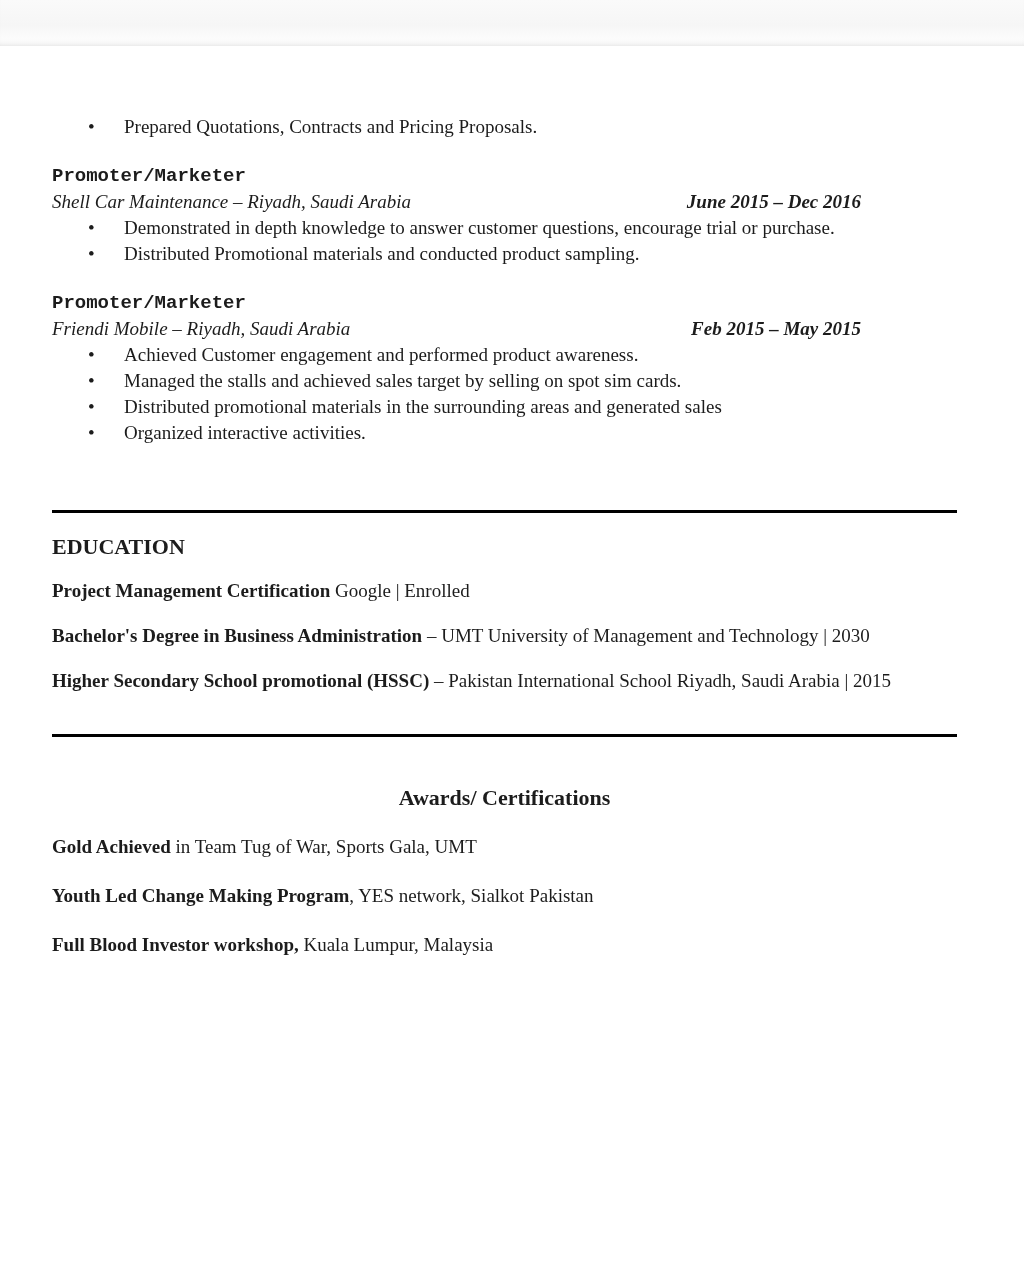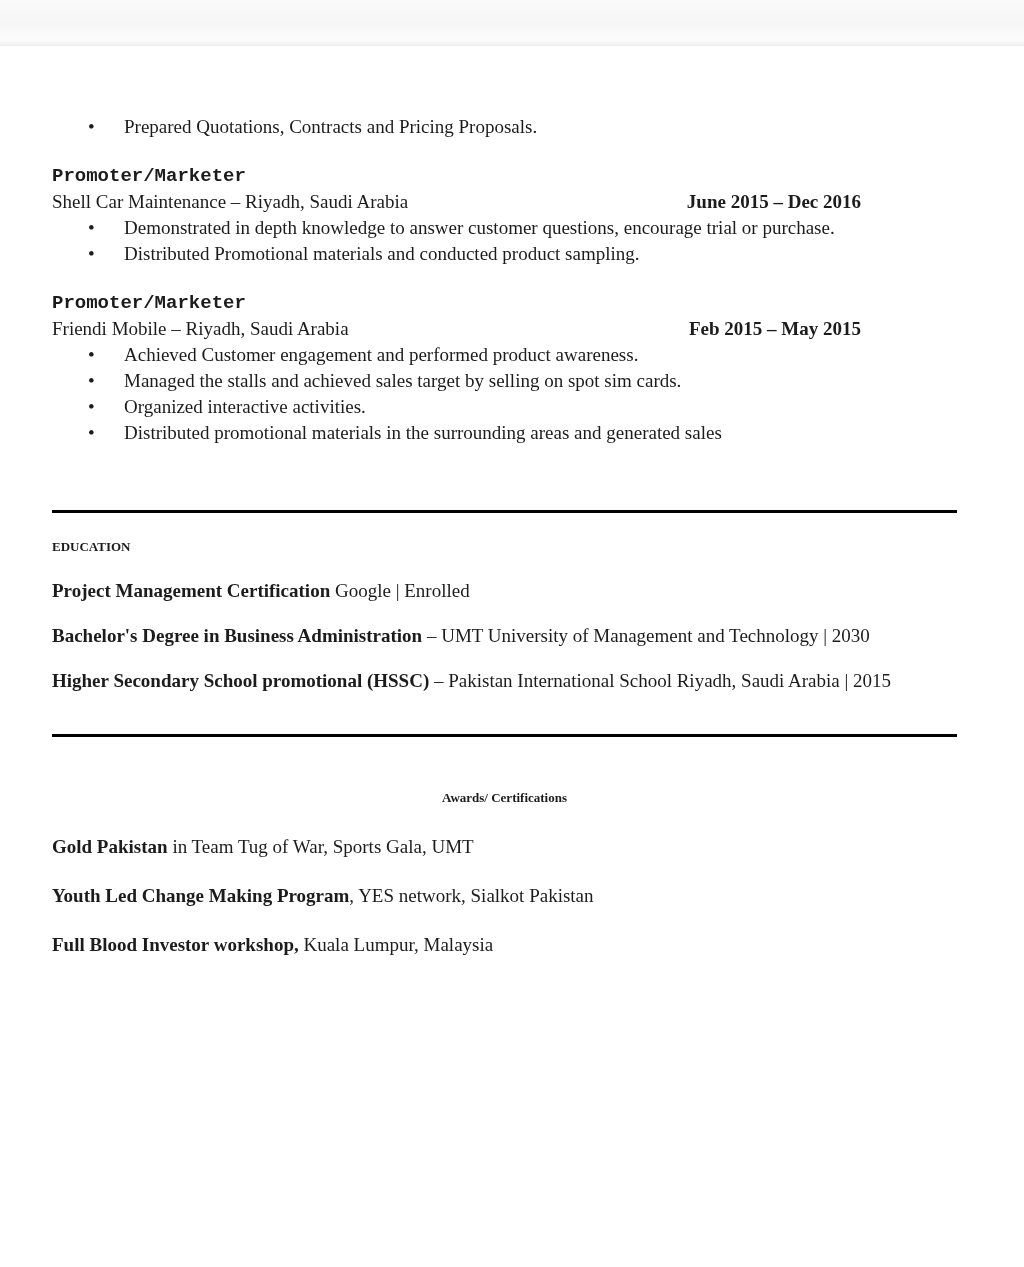--- a/index.html
+++ b/index.html
@@ -55,36 +55,37 @@
   }
   .job-title {
     font-weight: bold;
     margin: 0;
     font-family: Liberation Mono, monospace;
   }
   .job-line {
     display: flex;
     justify-content: space-between;
     align-items: center;
+    font-style: italic;
   }
   .job-dates {
     font-weight: bold;
     margin-right: 96px;
     white-space: nowrap;
   }
   .section-rule {
     border: none;
     border-top: 3px solid #000000;
     margin: 0;
   }
   .rule-1 { margin-top: 64px; }
   .rule-2 { margin-top: 40px; }
   .section-heading {
     font-weight: bold;
-    font-size: 13px;
+    font-size: 22px;
     margin: 0;
   }
   .edu-heading { margin-top: 21px; }
   .edu-item {
     margin-top: 18px;
   }
   .awards-heading { margin-top: 48px; text-align: center; }
   .award-item {
     margin-top: 23px;
   }
@@ -128,24 +129,24 @@
       <span class="job-dates">Feb 2015 – May 2015</span>
     </div>
     <ul class="bullet-list">
       <li class="bullet-item">
         <span>Achieved Customer engagement and performed product awareness.</span>
       </li>
       <li class="bullet-item">
         <span>Managed the stalls and achieved sales target by selling on spot sim cards.</span>
       </li>
       <li class="bullet-item">
-        <span>Organized interactive activities.</span>
+        <span>Distributed promotional materials in the surrounding areas and generated sales</span>
       </li>
       <li class="bullet-item">
-        <span>Distributed promotional materials in the surrounding areas and generated sales</span>
+        <span>Organized interactive activities.</span>
       </li>
     </ul>
   </div>
 
   <hr class="section-rule rule-1">
 
   <div class="section">
     <p class="section-heading edu-heading">EDUCATION</p>
 
     <p class="edu-item"><span class="bold-lead">Project Management Certification</span><span> Google | Enrolled</span></p>
@@ -153,20 +154,20 @@
     <p class="edu-item"><span class="bold-lead">Bachelor's Degree in Business Administration</span><span> – UMT University of Management and Technology | 2030</span></p>
 
     <p class="edu-item"><span class="bold-lead">Higher Secondary School promotional (HSSC)</span><span> – Pakistan International School Riyadh, Saudi Arabia | 2015</span></p>
   </div>
 
   <hr class="section-rule rule-2">
 
   <div class="section">
     <p class="section-heading awards-heading">Awards/ Certifications</p>
 
-    <p class="award-item"><span class="bold-lead">Gold Pakistan</span><span> in Team Tug of War, Sports Gala, UMT</span></p>
+    <p class="award-item"><span class="bold-lead">Gold Achieved</span><span> in Team Tug of War, Sports Gala, UMT</span></p>
 
     <p class="award-item"><span class="bold-lead">Youth Led Change Making Program</span><span>, YES network, Sialkot Pakistan</span></p>
 
     <p class="award-item"><span class="bold-lead">Full Blood Investor workshop,</span><span> Kuala Lumpur, Malaysia</span></p>
   </div>
 
 </div>
 
 </body></html>

